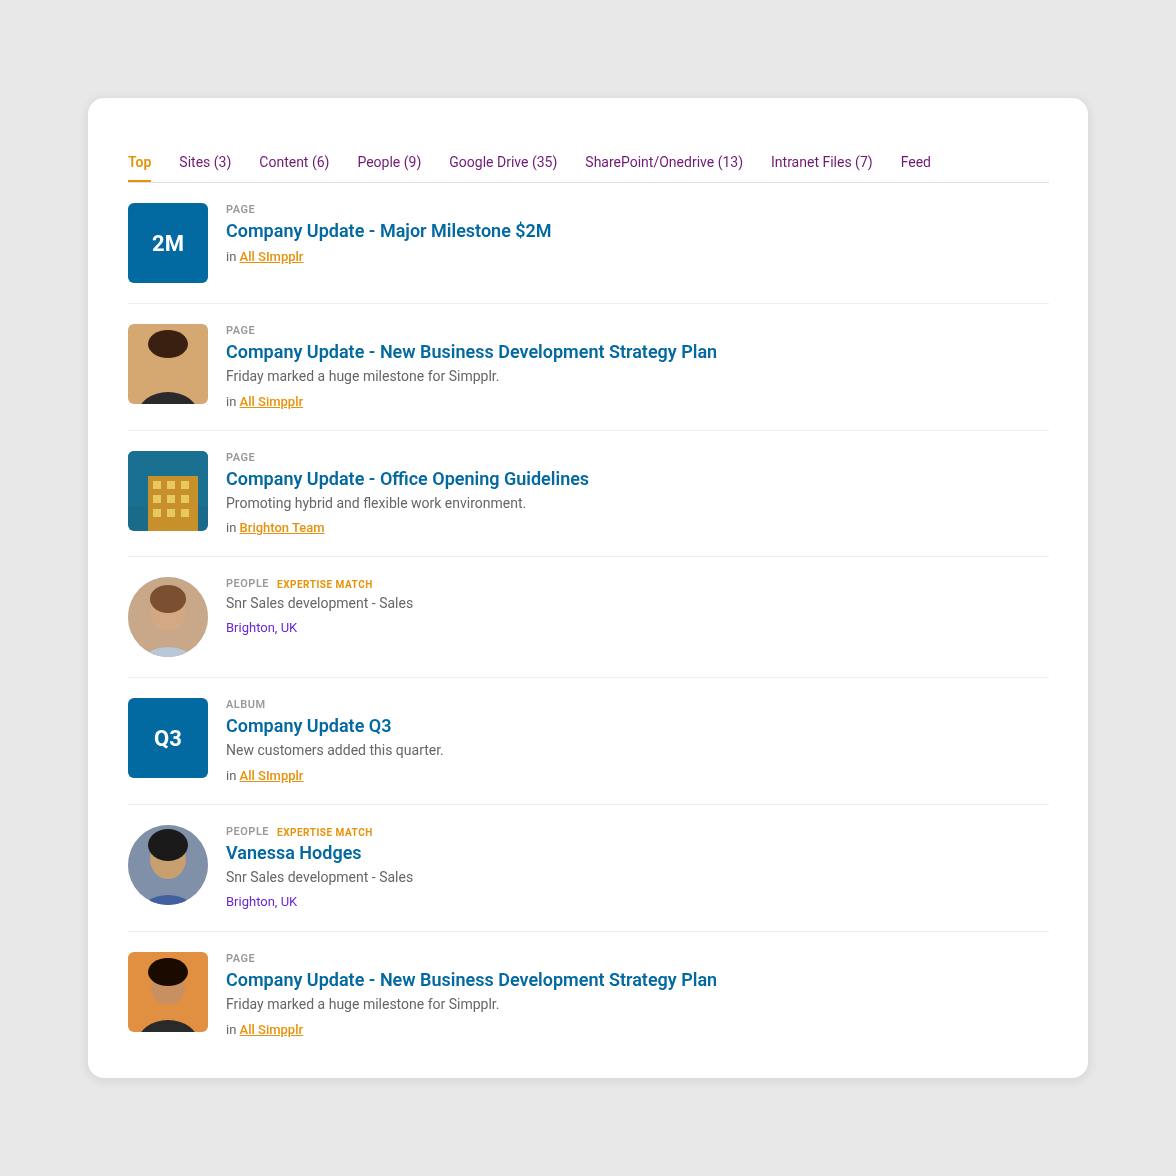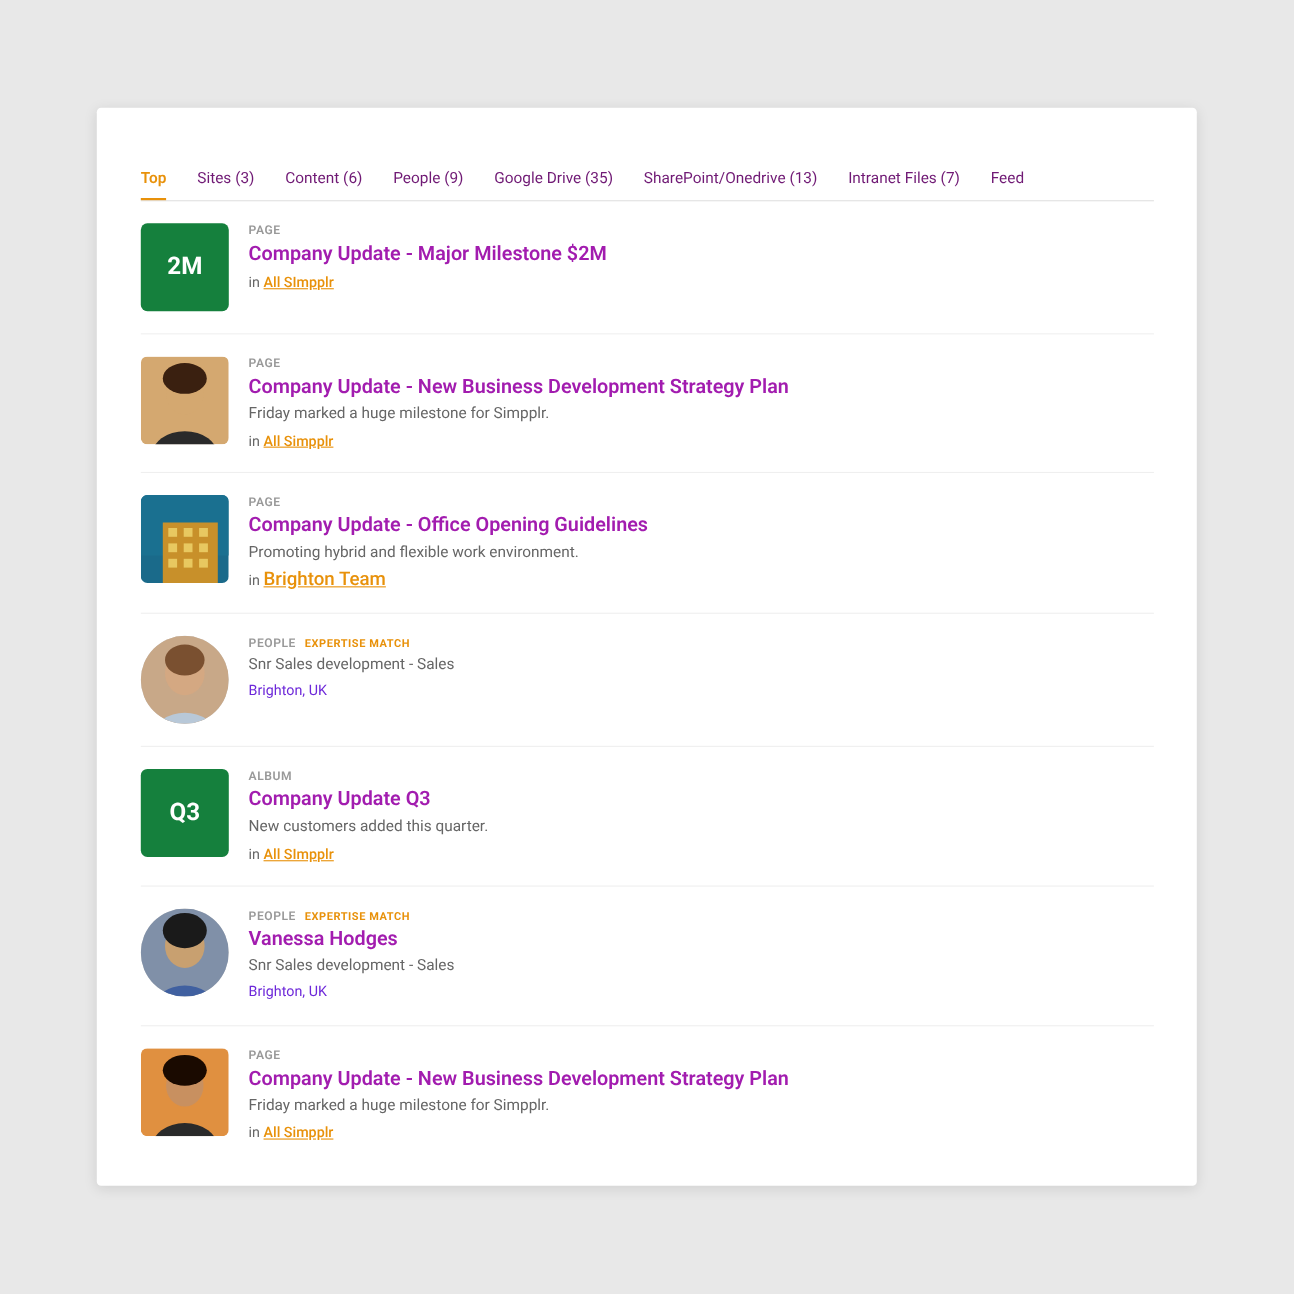--- a/index.html
+++ b/index.html
@@ -7,21 +7,21 @@
       background: #e8e8e8;
       font-family: -apple-system, BlinkMacSystemFont, 'Segoe UI', Roboto, sans-serif;
       display: flex;
       justify-content: center;
       align-items: center;
       min-height: 100vh;
       padding: 20px;
     }
     .card {
       background: #ffffff;
-      border-radius: 4px;
+      border-radius: 16px;
       width: 1000px;
       padding: 36px 39px 20px 40px;
       box-shadow: 0 2px 12px rgba(0,0,0,0.1);
     }
     .search-heading {
       font-size: 22px;
       font-weight: 400;
       color: #1a1a1a;
       margin-bottom: 20px;
     }
@@ -63,21 +63,21 @@
       width: 80px;
       height: 80px;
       border-radius: 6px;
       flex-shrink: 0;
       overflow: hidden;
       display: flex;
       align-items: center;
       justify-content: center;
     }
     .thumbnail.orange {
-      background: #15803d;
+      background: #0369a1;
     }
     .thumbnail-text {
       color: #fff;
       font-size: 22px;
       font-weight: 700;
     }
     .avatar-circle {
       width: 80px;
       height: 80px;
       border-radius: 50%;
@@ -107,21 +107,21 @@
     .expertise-badge {
       font-size: 10px;
       font-weight: 700;
       color: #e8910a;
       letter-spacing: 0.5px;
       text-transform: uppercase;
     }
     .result-title {
       font-size: 18px;
       font-weight: 600;
-      color: #a21caf;
+      color: #0369a1;
       margin-bottom: 5px;
     }
     .result-desc {
       font-size: 14px;
       color: #666;
       margin-bottom: 4px;
       line-height: 1.4;
     }
     .result-location {
       font-size: 13px;
@@ -202,21 +202,21 @@
             <rect x="39" y="58" width="8" height="8" fill="#e8c860"></rect>
             <rect x="53" y="58" width="8" height="8" fill="#e8c860"></rect>
           </svg>
         </div>
         <div class="result-content">
           <div class="result-type">
             <span>PAGE</span>
           </div>
           <div class="result-title">Company Update - Office Opening Guidelines</div>
           <div class="result-desc">Promoting hybrid and flexible work environment.</div>
-          <div><span style="font-size: 13px; color: rgb(102, 102, 102);">in </span><a class="result-link" href="#" style="display: inline; font-size: 17px;">Brighton Team</a></div>
+          <div><span style="font-size: 13px; color: rgb(102, 102, 102);">in </span><a class="result-link" href="#" style="display: inline; font-size: 13px;">Brighton Team</a></div>
         </div>
       </div>
       <div class="result-item">
         <div class="avatar-circle">
           <svg width="80" height="80" viewBox="0 0 80 80">
             <rect width="80" height="80" fill="#c8a888"></rect>
             <ellipse cx="40" cy="90" rx="28" ry="20" fill="#b8c8d8"></ellipse>
             <ellipse cx="40" cy="34" rx="18" ry="20" fill="#d4a882"></ellipse>
             <ellipse cx="40" cy="22" rx="18" ry="14" fill="#7a5030"></ellipse>
           </svg>

